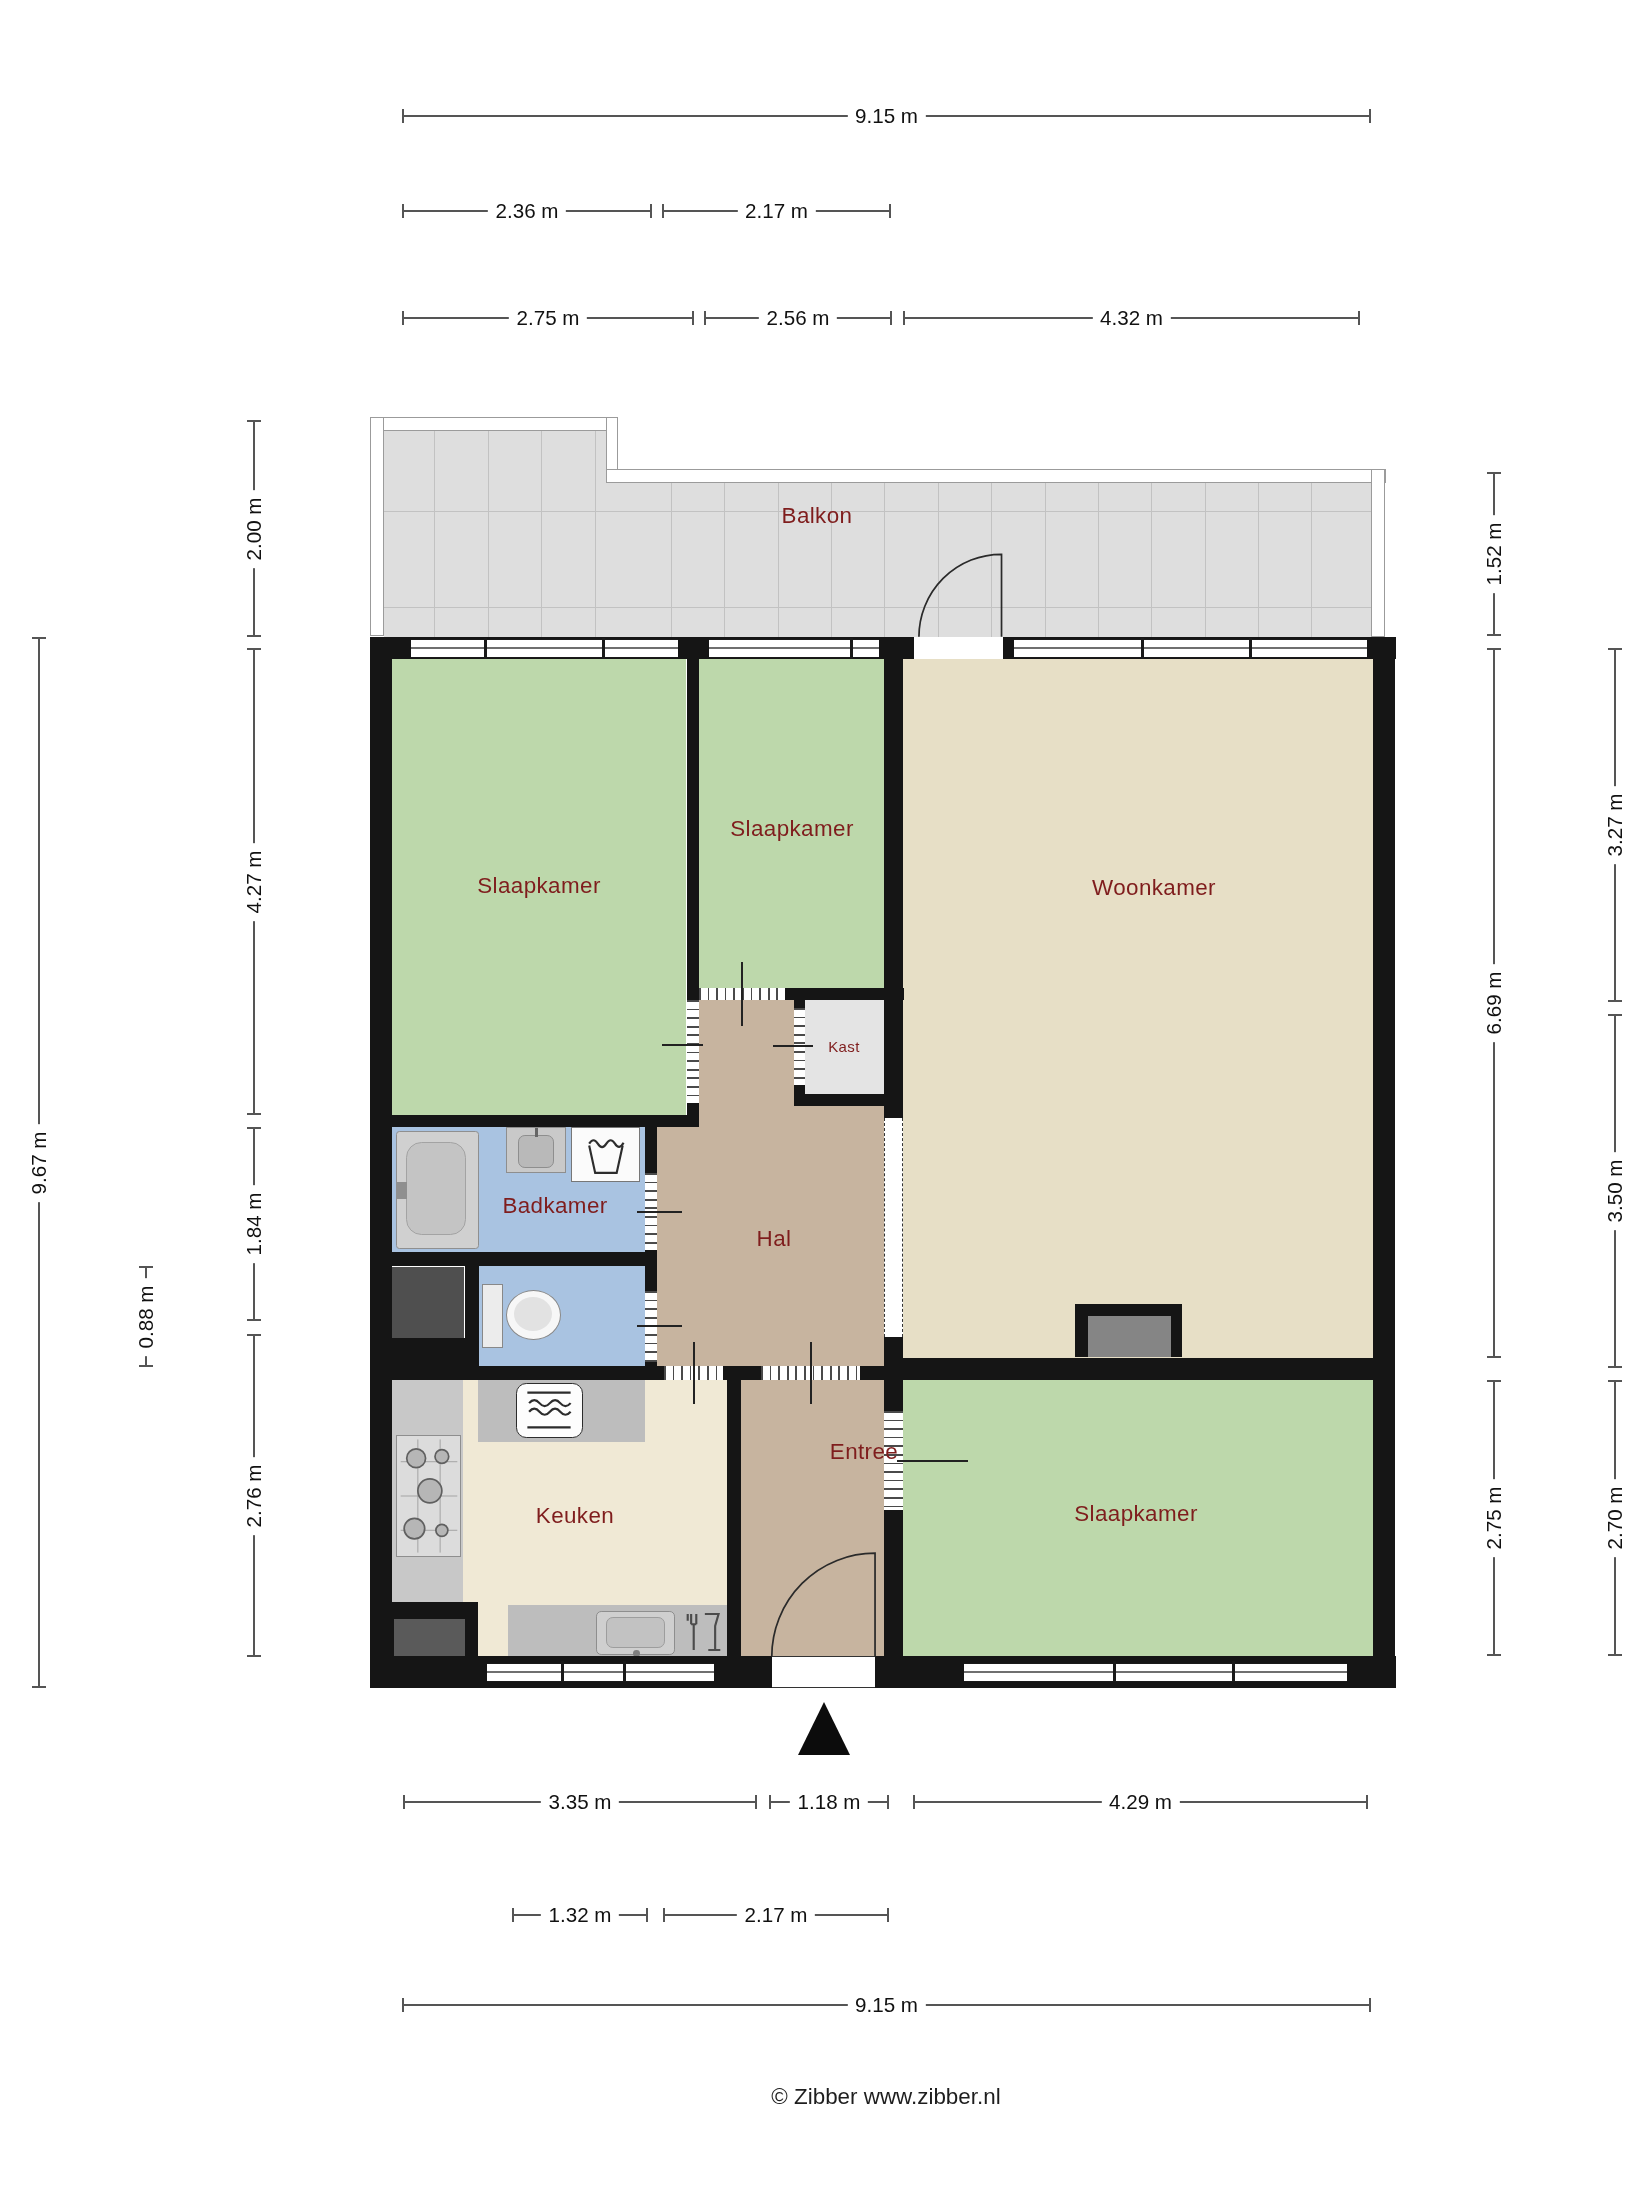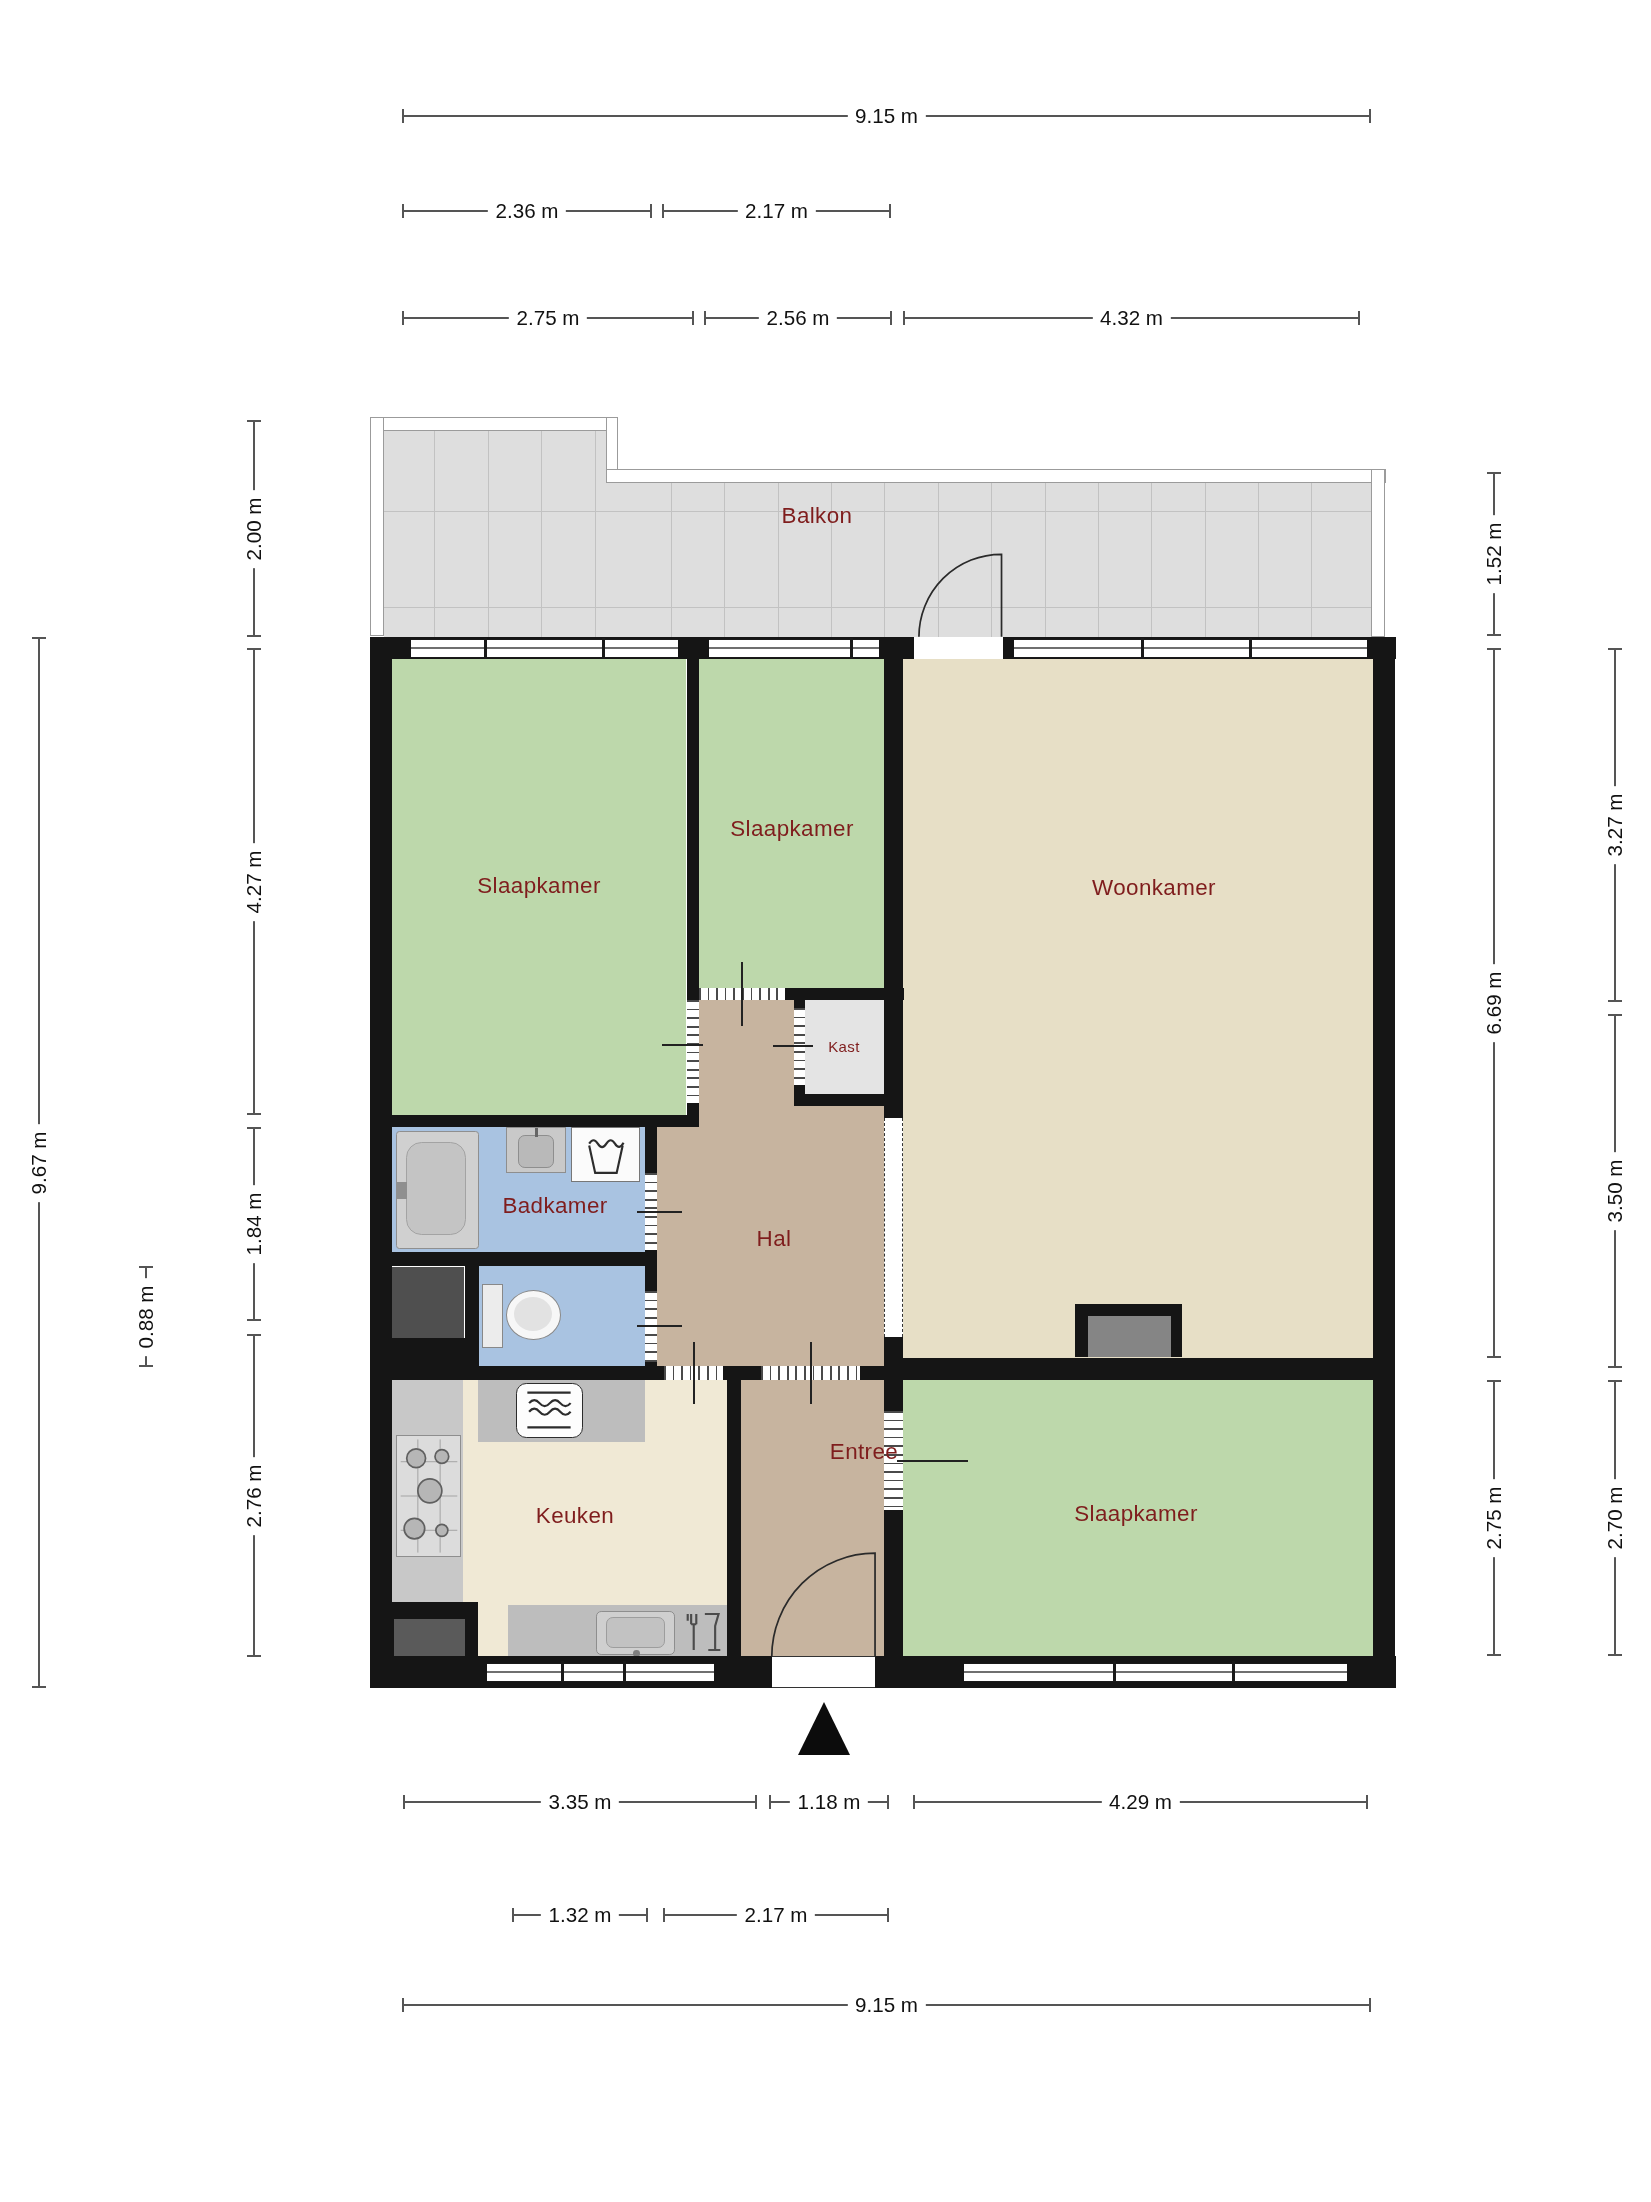--- a/index.html
+++ b/index.html
@@ -371,15 +371,16 @@
       <span class="lb">3.50 m</span>
   </div>
   <div class="dimv" style="left:1615px;top:1380px;height:276px;">
     <i class="ln"></i>
       <i class="t1"></i>
       <i class="t2"></i>
       <span class="lb">2.70 m</span>
   </div>
 
   <div class="north" style="left:798px;top:1702px;"></div>
+  <div class="footer" style="top:2084px;">© Zibber www.zibber.nl</div>
 
 </div>
 
 
 </body></html>

